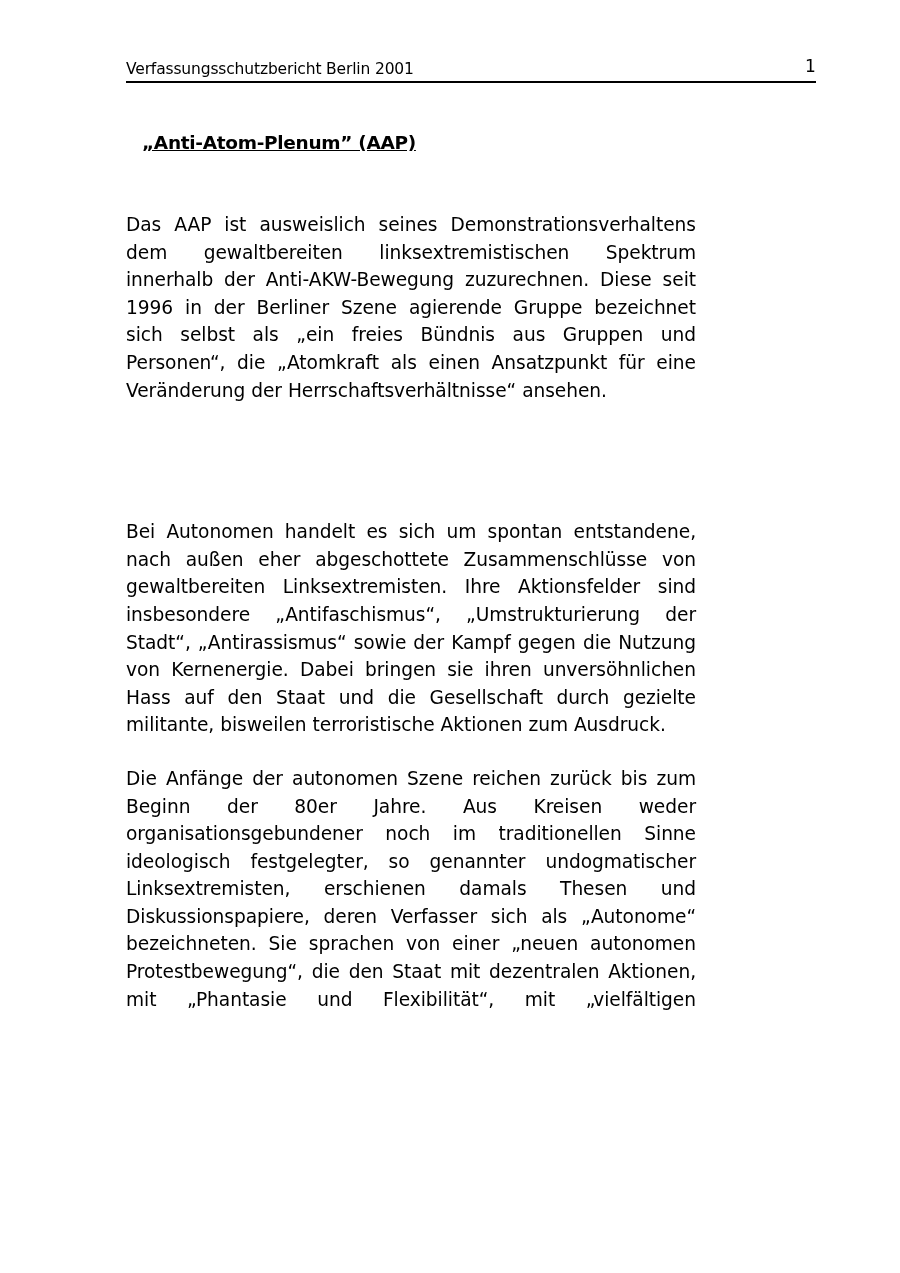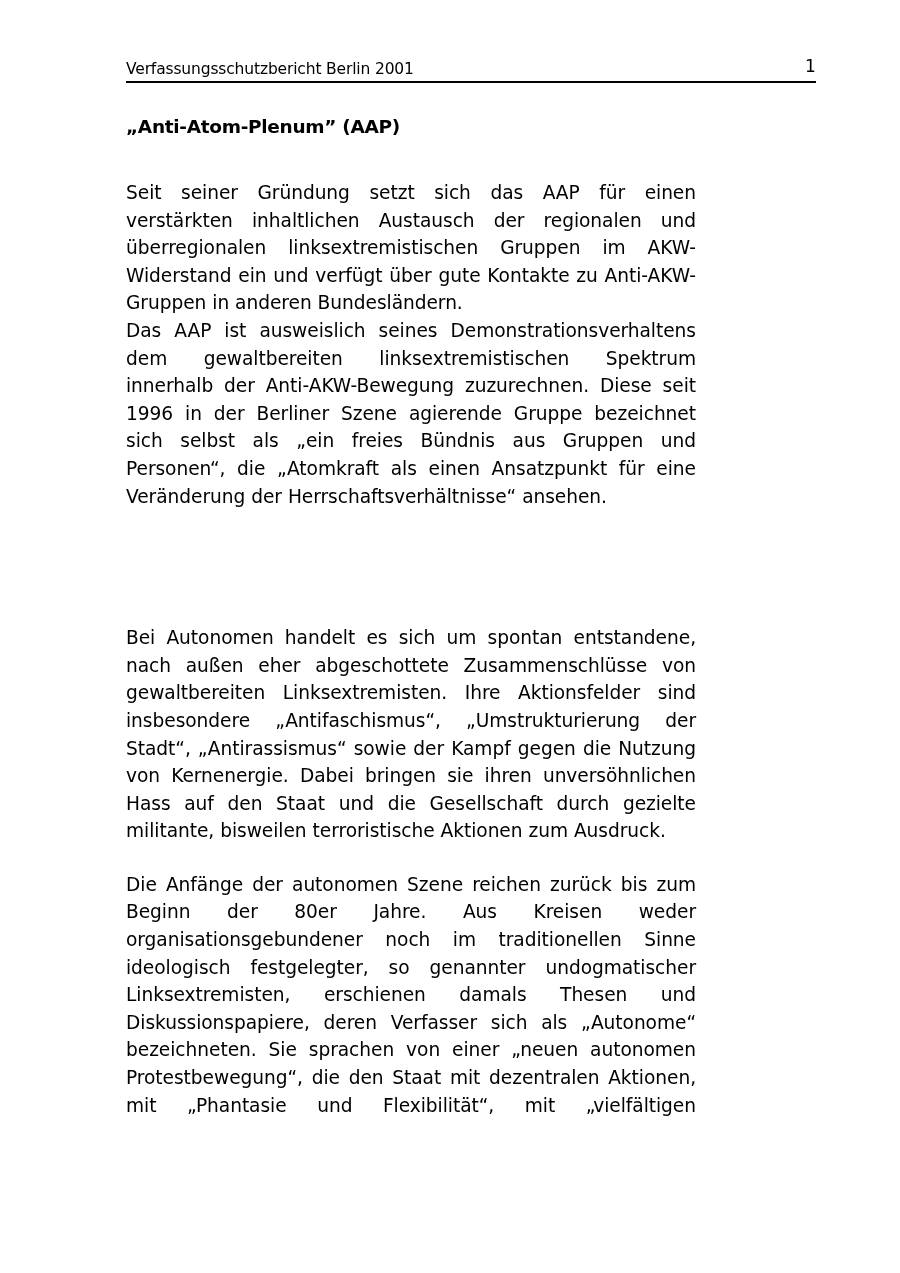--- a/index.html
+++ b/index.html
@@ -55,23 +55,24 @@
     position: absolute;
     top: 115px;
     left: 126px;
     width: 570px;
   }
 
   h2.section-heading {
     font-size: 18.5px;
     line-height: 24px;
     font-weight: bold;
-    margin: 0;
+    margin: 16px;
     letter-spacing: -0.3px;
     color: #000;
+    text-decoration: underline;
   }
 
   p.body-text {
     font-size: 18.6px;
     line-height: 27.6px;
     margin: 0;
     text-align: justify;
     text-justify: inter-word;
     color: #000;
     letter-spacing: -0.05px;
@@ -102,21 +103,20 @@
     <div class="header-rule"></div>
   </div>
 
   <div class="content">
 
     <h2 class="section-heading">„Anti-Atom-Plenum” (AAP)</h2>
 
     <div class="gap-md"></div>
 
 
-    <p class="body-text">Seit seiner Gründung setzt sich das AAP für einen verstärkten inhaltlichen Austausch der regionalen und überregionalen linksextremistischen Gruppen im AKW-Widerstand ein und verfügt über gute Kontakte zu Anti-AKW-Gruppen in anderen Bundesländern.</p>
 
     <p class="body-text">Das AAP ist ausweislich seines Demonstrationsverhaltens dem gewaltbereiten linksextremistischen Spektrum innerhalb der Anti-AKW-Bewegung zuzurechnen. Diese seit 1996 in der Berliner Szene agierende Gruppe bezeichnet sich selbst als „ein freies Bündnis aus Gruppen und Personen“, die „Atomkraft als einen Ansatzpunkt für eine Veränderung der Herrschaftsverhältnisse“ ansehen.</p>
 
     <div class="gap-lg"></div>
 
 
     <div class="gap-md"></div>
 
     <p class="body-text">Bei Autonomen handelt es sich um spontan entstandene, nach außen eher abgeschottete Zusammenschlüsse von gewaltbereiten Linksextremisten. Ihre Aktionsfelder sind insbesondere „Antifaschismus“, „Umstrukturierung der Stadt“, „Antirassismus“ sowie der Kampf gegen die Nutzung von Kernenergie. Dabei bringen sie ihren unversöhnlichen Hass auf den Staat und die Gesellschaft durch gezielte militante, bisweilen terroristische Aktionen zum Ausdruck.</p>
 

